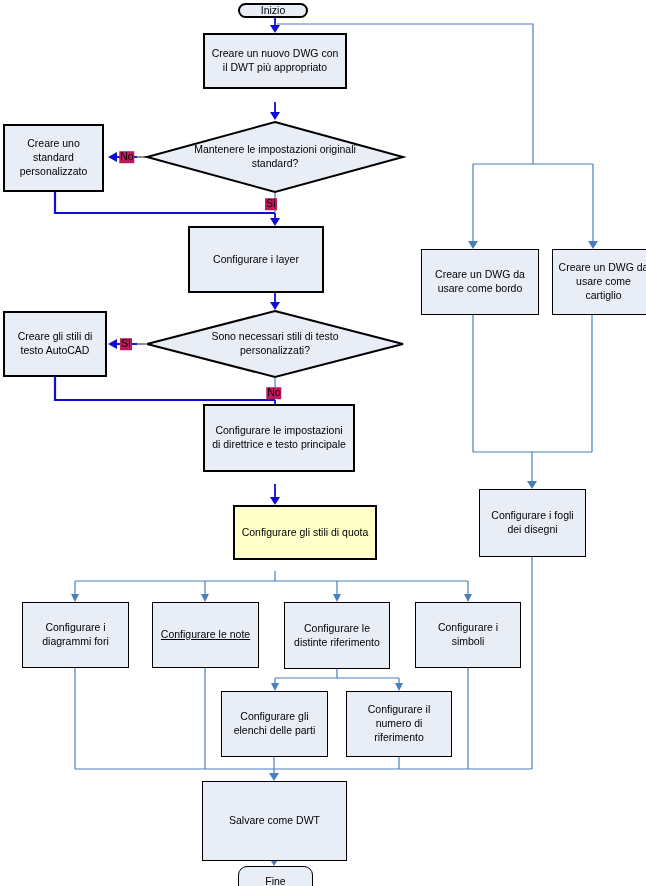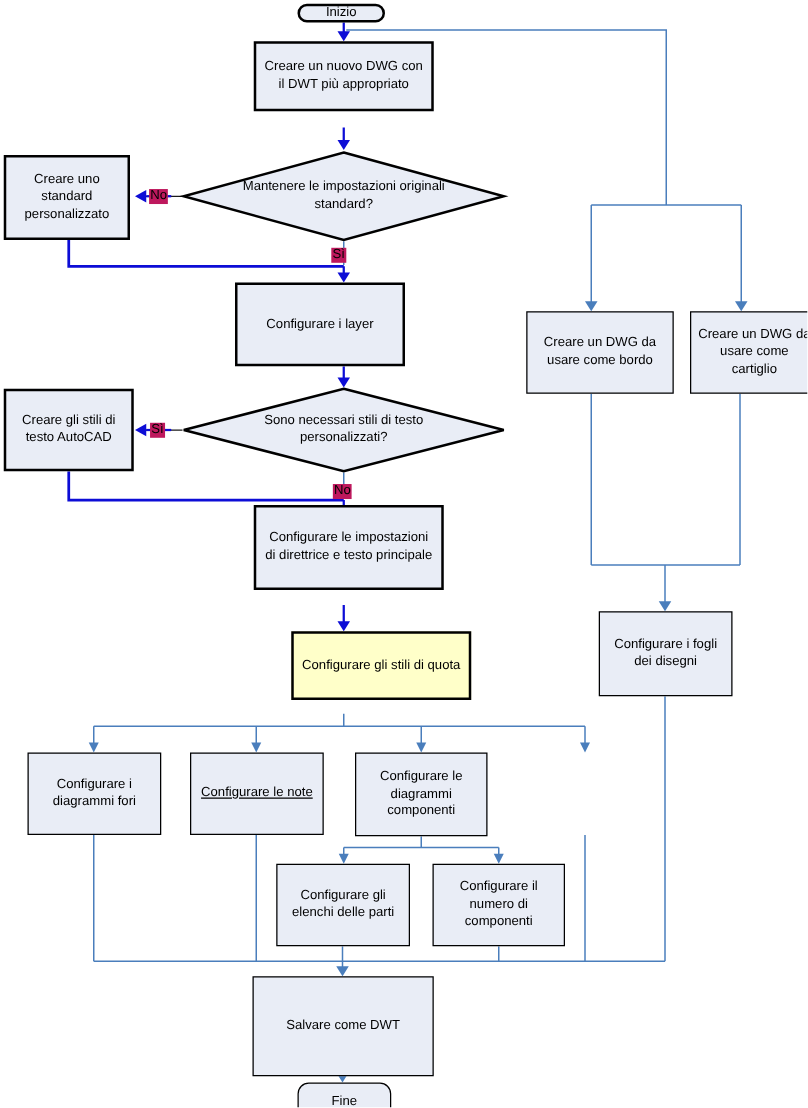--- a/index.html
+++ b/index.html
@@ -160,24 +160,25 @@
   </div>
 
   <div class="node thick" style="left:3px;top:311px;width:104px;height:66px;">Creare gli stili di testo AutoCAD</div>
 
   <div class="node thick" style="left:203px;top:404px;width:152px;height:68px;">Configurare le impostazioni di direttrice e testo principale</div>
 
   <div class="node thick highlight" style="left:201px;top:505px;width:144px;height:55px;margin-left:32px;">Configurare gli stili di quota</div>
 
   <div class="node" style="left:22px;top:602px;width:107px;height:66px;">Configurare i diagrammi fori</div>
   <div class="node" style="left:152px;top:602px;width:107px;height:66px;text-decoration:underline;">Configurare le note</div>
-  <div class="node" style="left:284px;top:602px;width:106px;height:67px;">Configurare le diagrammi componenti</div>
+  <div class="node" style="left:284px;top:602px;width:106px;height:67px;">Configurare le distinte riferimento</div>
+  <div class="node" style="left:415px;top:602px;width:106px;height:66px;">Configurare i simboli</div>
 
   <div class="node" style="left:221px;top:691px;width:107px;height:66px;">Configurare gli elenchi delle parti</div>
-  <div class="node" style="left:346px;top:691px;width:106px;height:66px;">Configurare il numero di componenti</div>
+  <div class="node" style="left:346px;top:691px;width:106px;height:66px;">Configurare il numero di riferimento</div>
 
   <div class="node" style="left:421px;top:249px;width:118px;height:66px;">Creare un DWG da usare come bordo</div>
   <div class="node" style="left:540px;top:249px;width:103px;height:66px;margin-left:12px;">Creare un DWG da usare come cartiglio</div>
   <div class="node" style="left:479px;top:489px;width:107px;height:68px;">Configurare i fogli dei disegni</div>
 
   <div class="node" style="left:202px;top:781px;width:145px;height:80px;">Salvare come DWT</div>
 
   <span class="elabel" style="left:127px;top:157px;">No</span>
   <span class="elabel" style="left:271px;top:204px;">Sì</span>
   <span class="elabel" style="left:126px;top:344px;">Sì</span>

